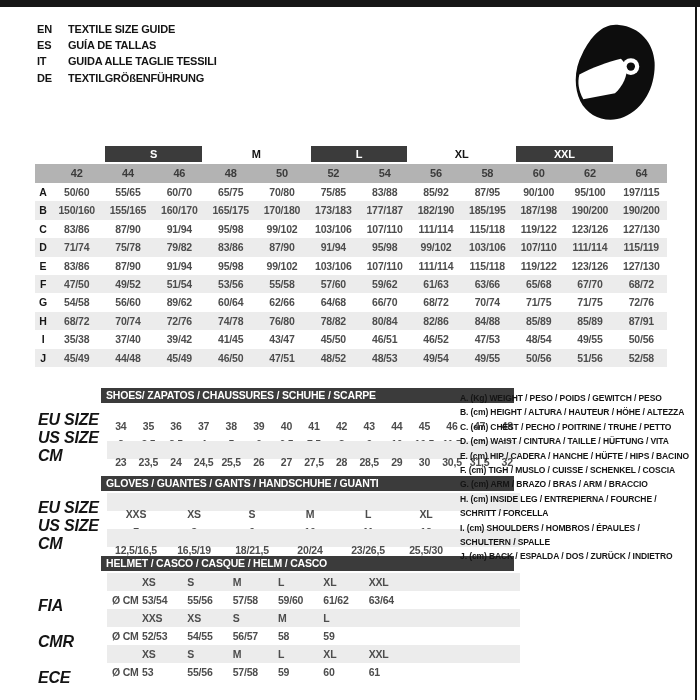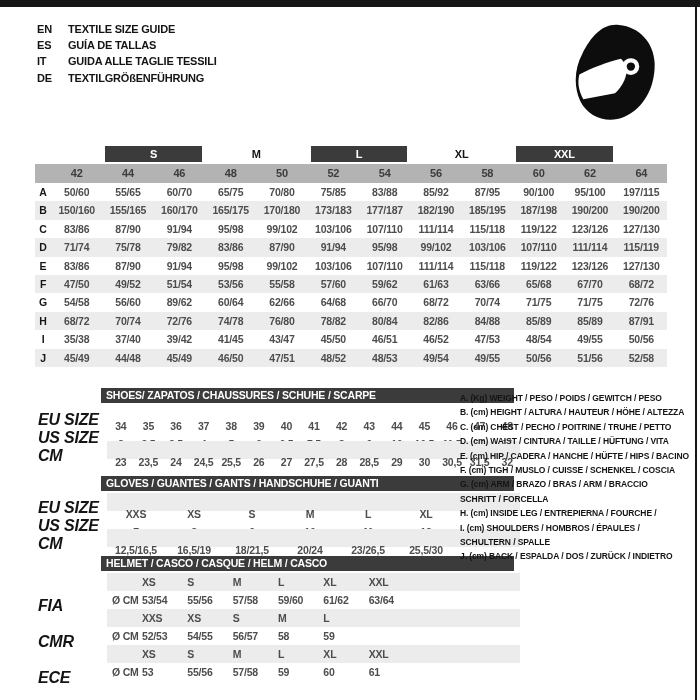--- a/index.html
+++ b/index.html
@@ -452,19 +452,19 @@
   </section>
 
   <aside class="legend" id="legendList">
       <div class="legend-line">A. (Kg) WEIGHT / PESO / POIDS / GEWITCH / PESO</div>
       <div class="legend-line">B. (cm) HEIGHT / ALTURA / HAUTEUR / HÖHE / ALTEZZA</div>
       <div class="legend-line">C. (cm) CHEST / PECHO / POITRINE / TRUHE / PETTO</div>
       <div class="legend-line">D. (cm) WAIST / CINTURA / TAILLE / HÜFTUNG / VITA</div>
       <div class="legend-line">E. (cm) HIP / CADERA / HANCHE / HÜFTE / HIPS / BACINO</div>
       <div class="legend-line">F. (cm) TIGH / MUSLO / CUISSE / SCHENKEL / COSCIA</div>
       <div class="legend-line">G. (cm) ARM / BRAZO / BRAS / ARM / BRACCIO</div>
+      <div class="legend-line">H. (cm) INSIDE LEG / ENTREPIERNA / FOURCHE /</div>
       <div class="legend-line">SCHRITT / FORCELLA</div>
-      <div class="legend-line">H. (cm) INSIDE LEG / ENTREPIERNA / FOURCHE /</div>
       <div class="legend-line">I. (cm) SHOULDERS / HOMBROS / ÉPAULES /</div>
       <div class="legend-line">SCHULTERN / SPALLE</div>
       <div class="legend-line">J. (cm) BACK / ESPALDA / DOS / ZURÜCK / INDIETRO</div>
     </aside>
 </div>
 
 </body></html>

